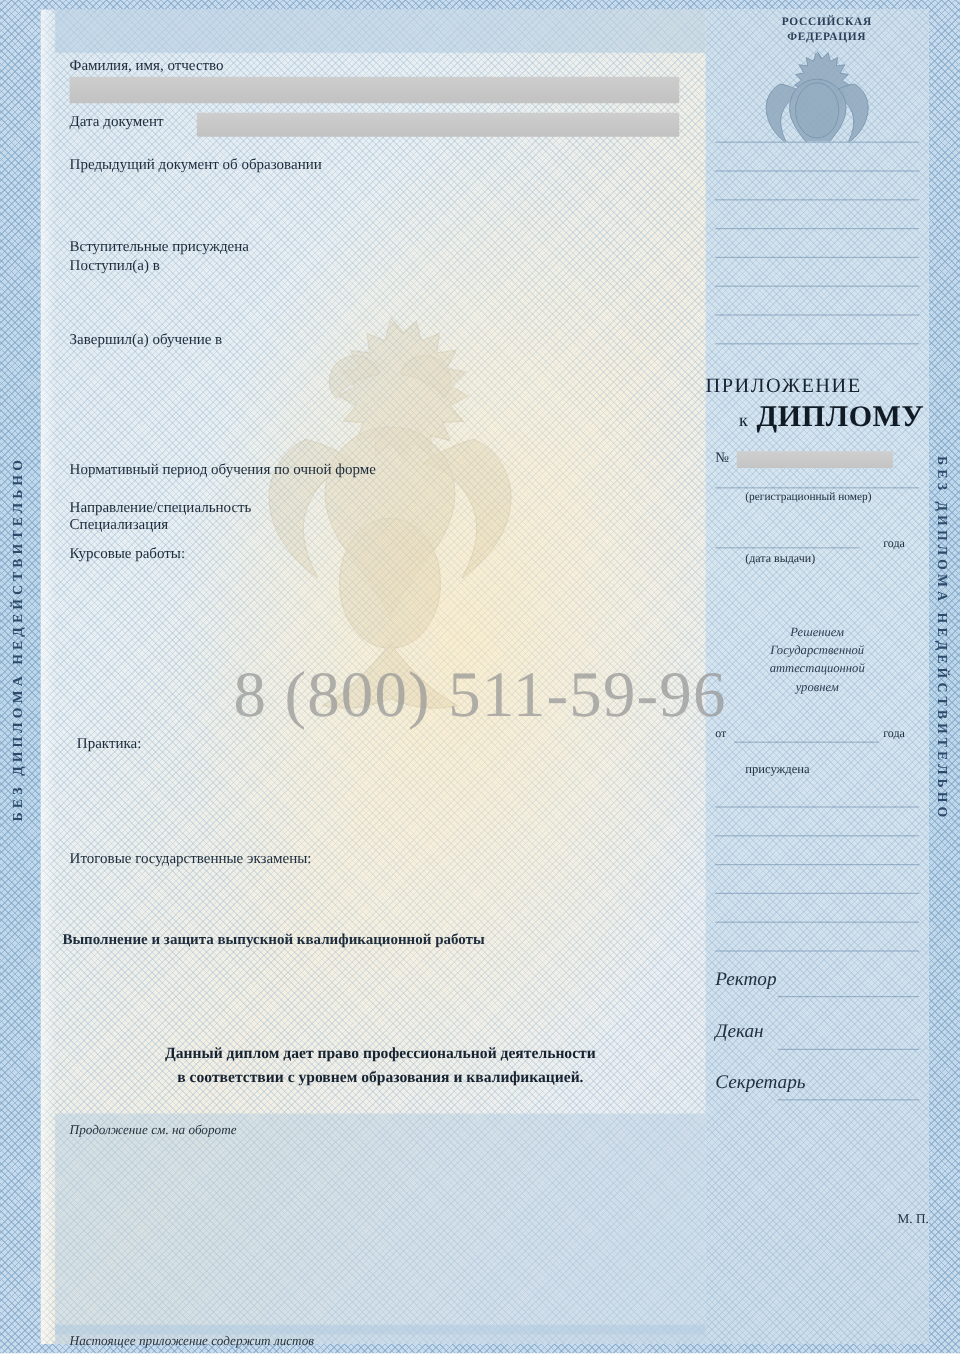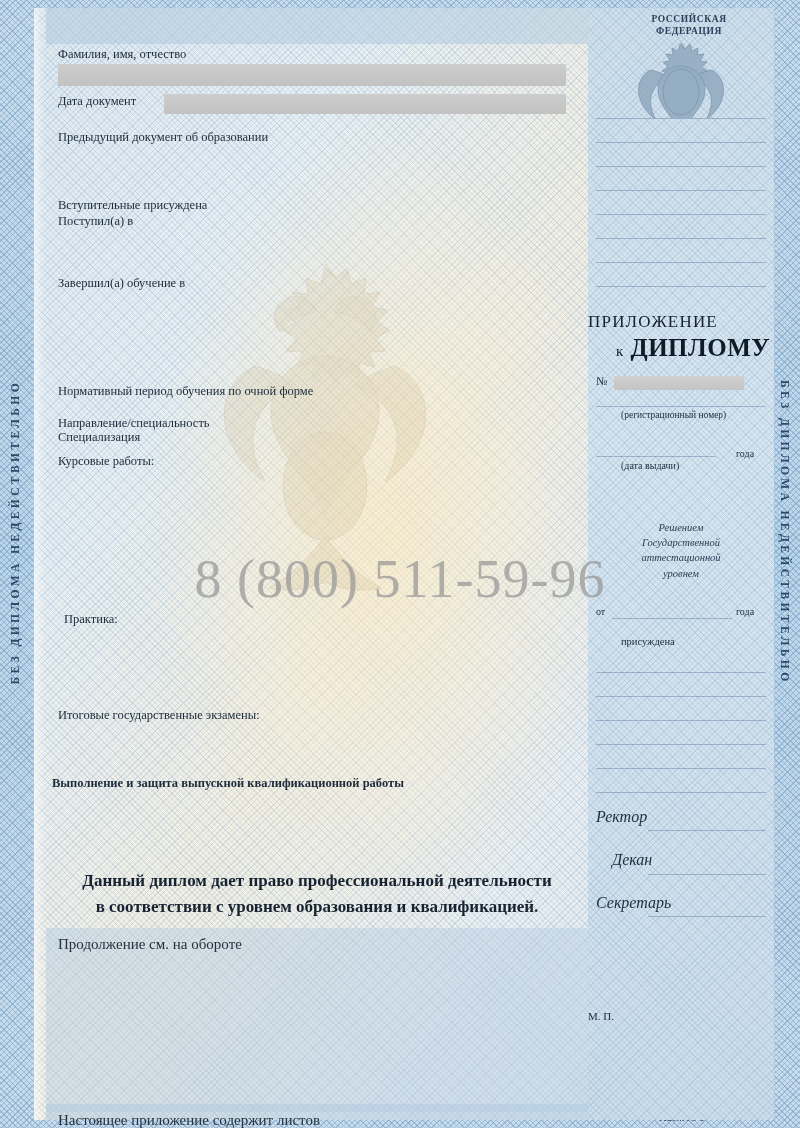--- a/index.html
+++ b/index.html
@@ -215,44 +215,45 @@
     text-align: center;
     font-family: "Liberation Serif", serif;
     font-size: 54px;
     color: rgba(150,150,150,.72);
     letter-spacing: 1px;
     user-select: none;
   }
 
   .footer-note {
     position: absolute;
-    font-size: 15px;
+    font-size: 11px;
+    font-style: italic;
     color: #25313d;
     text-align: center;
   }
   .footer-right {
     position: absolute;
     font-size: 10.5px;
     font-style: italic;
     color: #25313d;
   }
   .mp {
     position: absolute;
     left: 588px; top: 1010px;
     width: 186px;
-    text-align: left;
+    text-align: right;
     font-size: 11px;
     color: #22313f;
   }
   .center-statement {
     position: absolute;
     left: 46px; top: 868px;
     width: 542px;
     text-align: center;
-    font-size: 17px;
+    font-size: 13px;
     font-weight: bold;
     line-height: 1.55;
     color: #16222f;
   }
 </style>
 </head>
 <body>
 
 <div id="page">
 
@@ -363,21 +364,21 @@
     <div class="rp-rule" style="top:664px;"></div>
     <div class="rp-rule" style="top:688px;"></div>
     <div class="rp-rule" style="top:712px;"></div>
     <div class="rp-rule" style="top:736px;"></div>
     <div class="rp-rule" style="top:760px;"></div>
     <div class="rp-rule" style="top:784px;"></div>
 
     <div class="sig-label" style="left:8px; top:800px;">Ректор</div>
     <div class="rp-rule" style="top:822px; left:60px; width:118px;"></div>
 
-    <div class="sig-label" style="left:8px; top:843px;padding-left:16px;">Декан</div>
+    <div class="sig-label" style="left:8px; top:843px;">Декан</div>
     <div class="rp-rule" style="top:866px; left:60px; width:118px;"></div>
 
     <div class="sig-label" style="left:8px; top:886px;">Секретарь</div>
     <div class="rp-rule" style="top:908px; left:60px; width:118px;"></div>
   </div>
 
   <svg class="emblem-right" viewBox="0 0 106 78">
     <g fill="#8fa8bd" fill-opacity="0.95" stroke="#6d8aa4" stroke-width=".7">
       <path d="M53 3 l4 6 5-5 2 7 6-3 -1 7 7-1 -4 7 7 1 -5 5 6 4 -6 3 4 6 -7 0 3 7 -7-2 0 7 -6-4 -4 6 -4-6 -6 4 0-7 -7 2 3-7 -7 0 4-6 -6-3 6-4 -5-5 7-1 -4-7 7 1 -1-7 6 3 2-7 5 5z"></path>
       <path d="M22 30 c-9 5-13 15-11 25 2 11 9 19 17 25 -6-11-7-21-3-29 4-7 10-11 17-13 -6-4-13-7-20-8z"></path>

